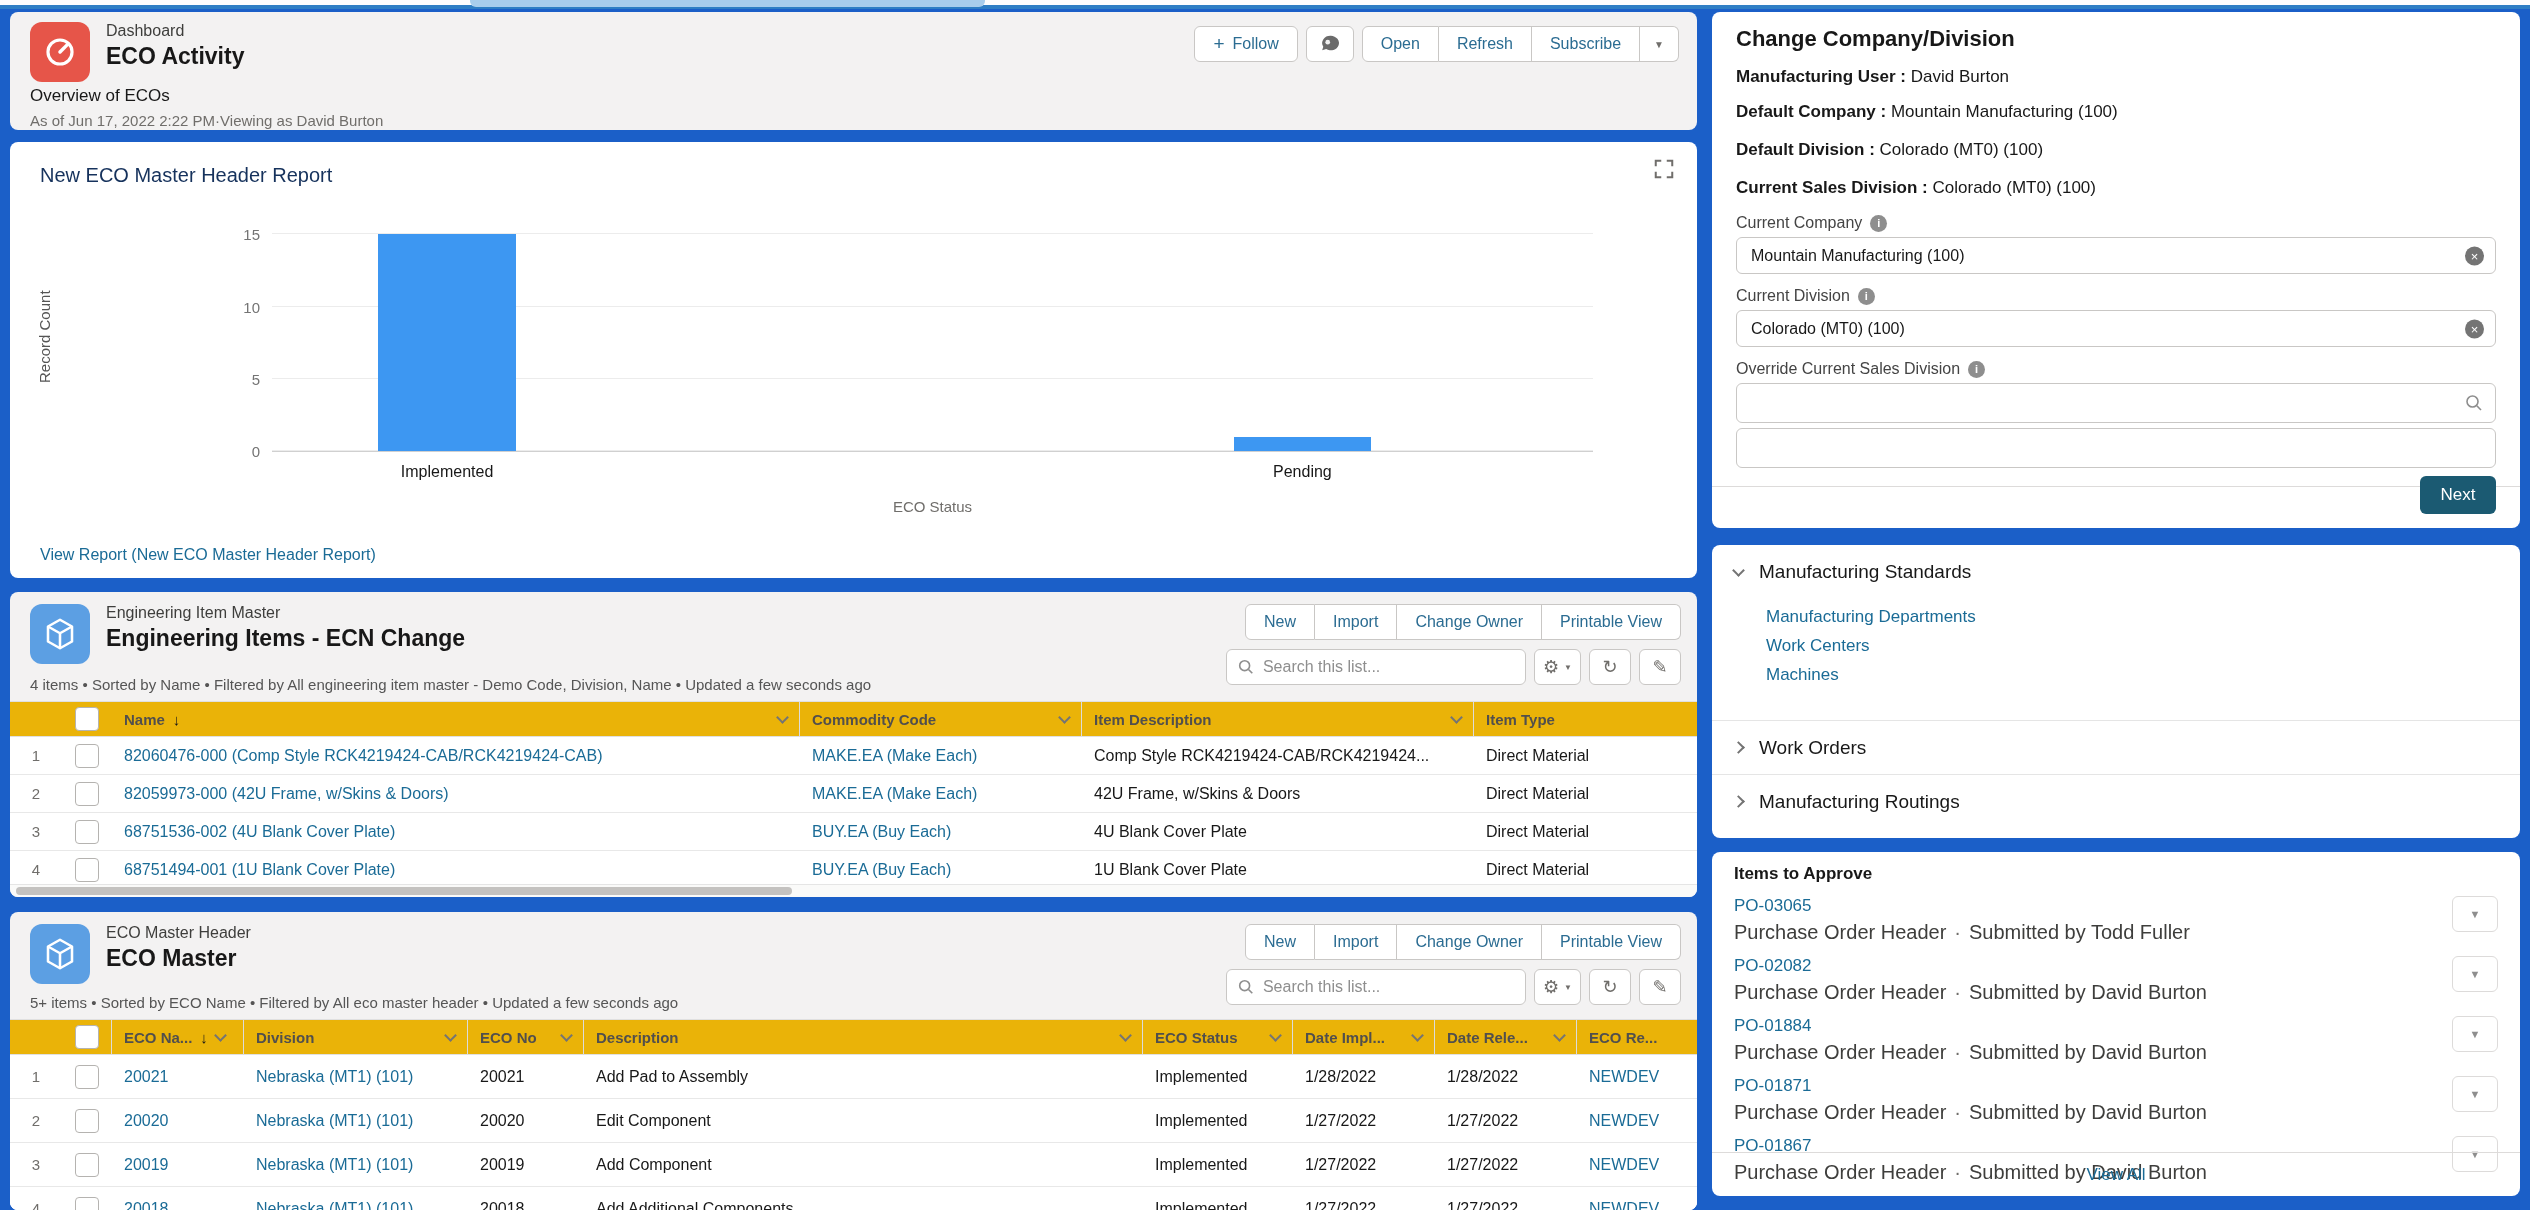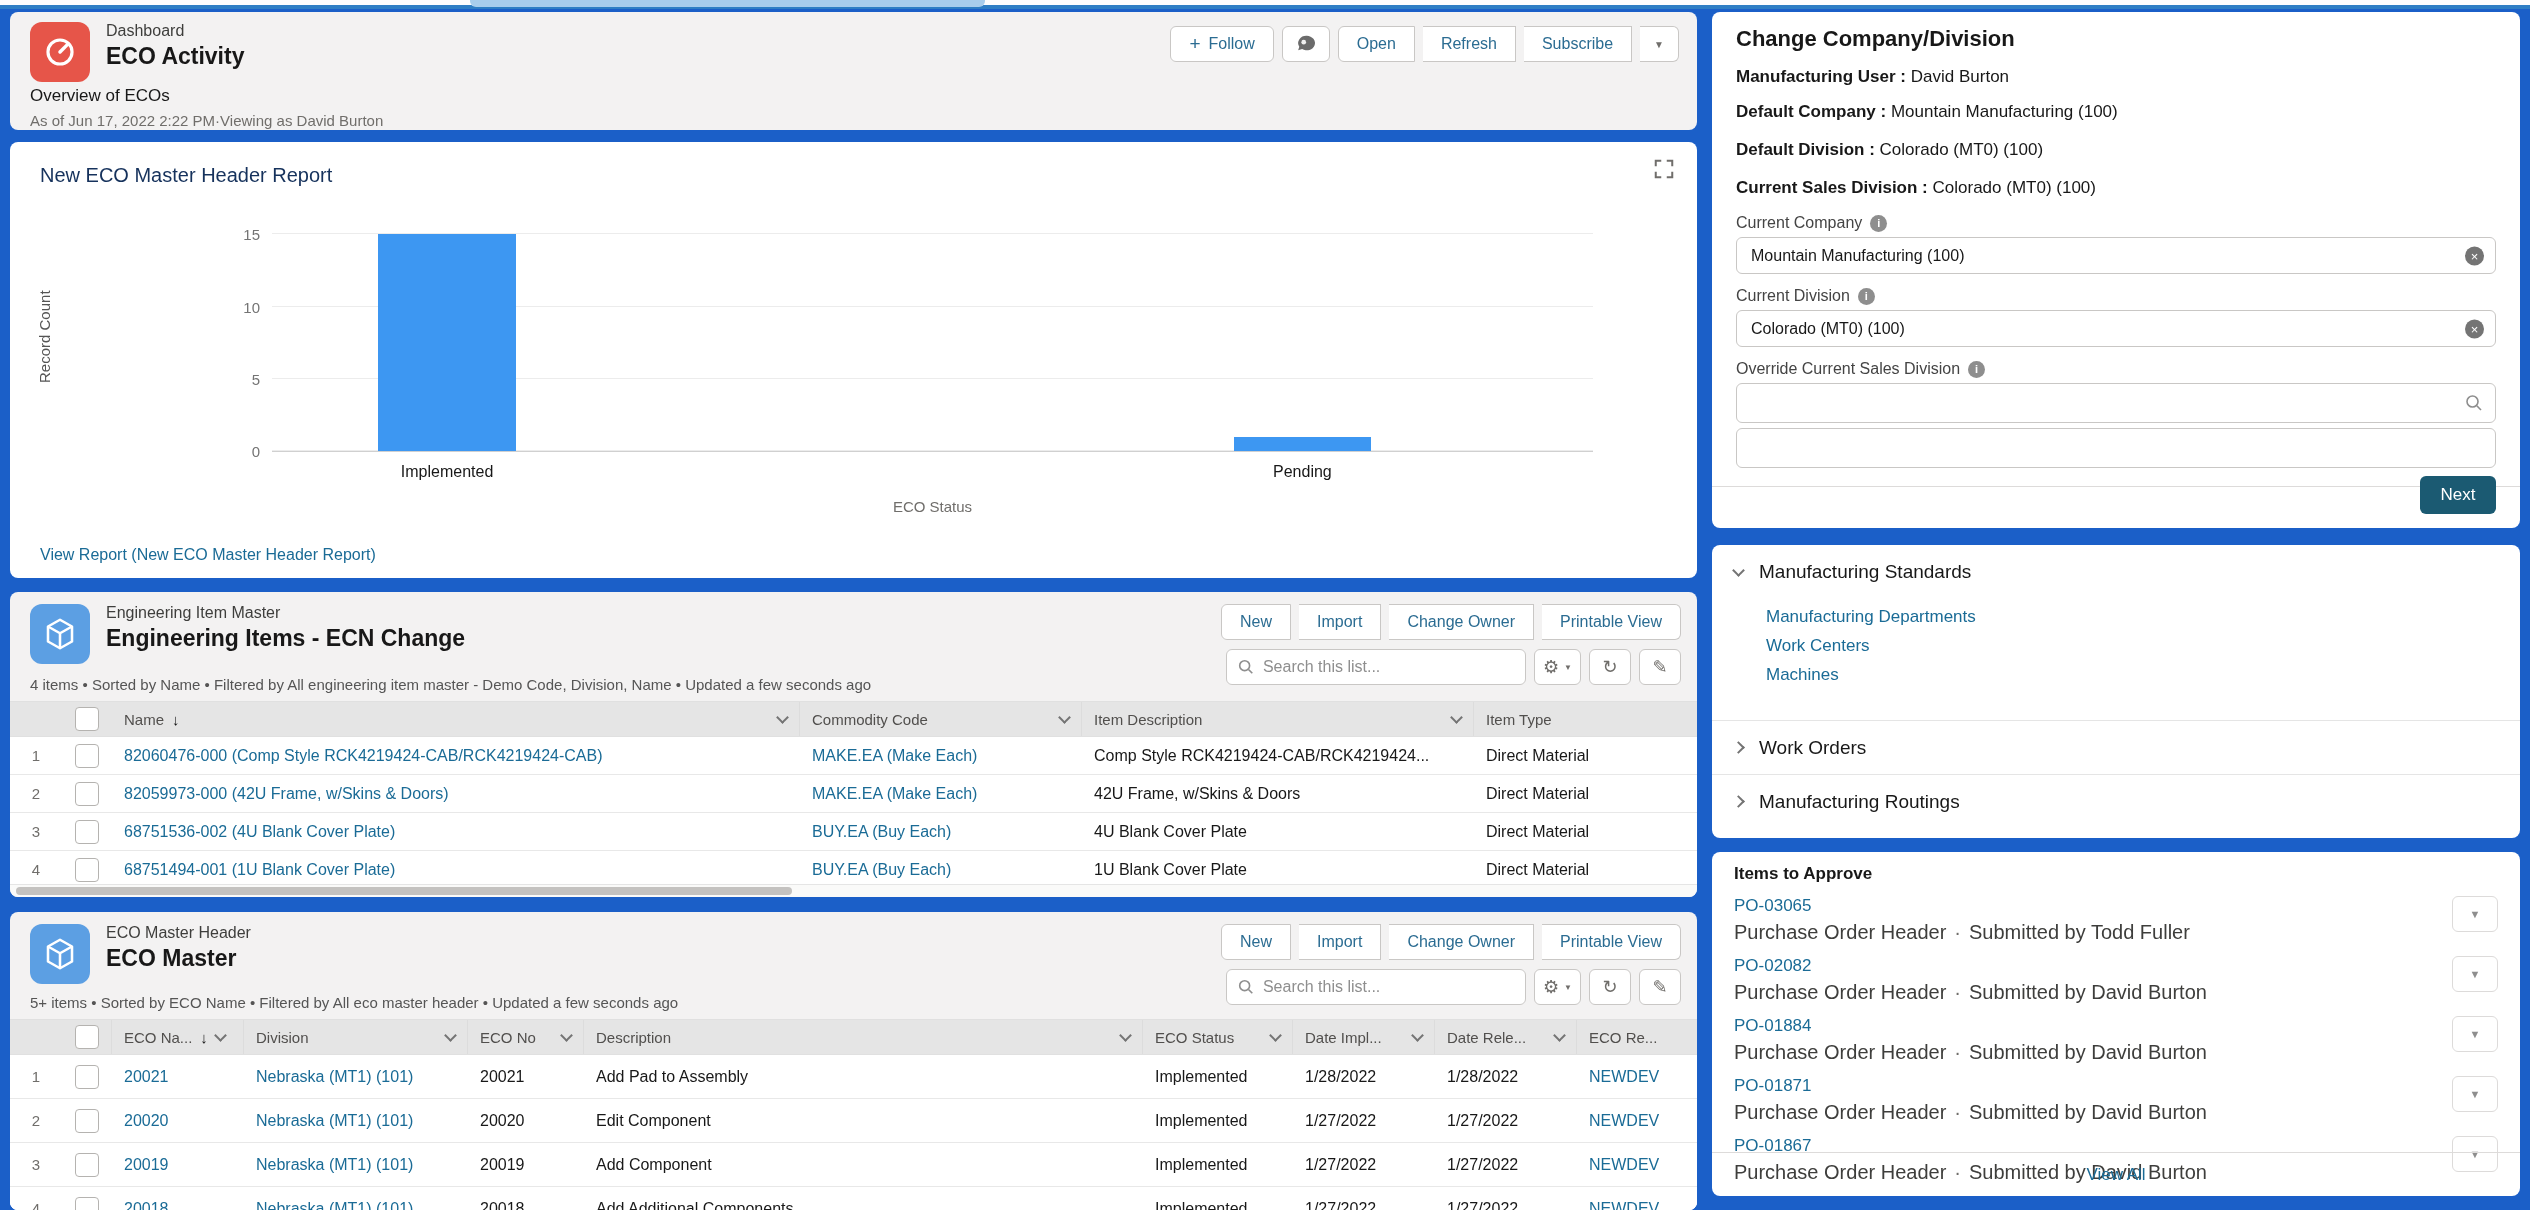--- a/index.html
+++ b/index.html
@@ -11,21 +11,21 @@
   .top-white { position:absolute; left:0; top:0; width:100%; height:5px; background:#fdfdfd; }
   .top-line  { position:absolute; left:0; top:5px; width:100%; height:4px; background:#2f7ec4; }
   .top-tab   { position:absolute; left:470px; top:0; width:515px; height:7px; background:#a8cdec; border-radius:0 0 6px 6px; z-index:2; }
 
   .panel { position:absolute; background:#fff; border-radius:8px; overflow:hidden; }
 
   
   .link { color:#1a6b96; text-decoration:none; cursor:pointer; }
   .btn { display:inline-flex; align-items:center; justify-content:center; height:36px; padding:0 18px;
          background:#fff; border:1px solid #c9c7c5; border-radius:6px; color:#2b6c92; font-size:16px; cursor:pointer; }
-  .btn-group { display:inline-flex;gap:8px; }
+  .btn-group { display:inline-flex; }
   .btn-group .btn { border-radius:0; border-left-width:0; }
   .btn-group .btn:first-child { border-radius:6px 0 0 6px; border-left-width:1px; }
   .btn-group .btn:last-child { border-radius:0 6px 6px 0; }
   .caret { font-size:10px; color:#706e6b; }
   .chev { display:inline-block; width:9px; height:9px; border-right:2px solid #747474; border-bottom:2px solid #747474; }
   .chev.down { transform:rotate(45deg); margin-top:-4px; }
   .chev.right { transform:rotate(-45deg); }
   .checkbox { width:24px; height:24px; border:1px solid #b5b3b0; border-radius:4px; background:#fff; }
   .icon-sq { width:60px; height:60px; border-radius:12px; display:flex; align-items:center; justify-content:center; flex:none; }
   .rec-type { font-size:16px; color:#3e3e3c; }
@@ -60,22 +60,22 @@
 
   
   .list-panel { background:#f3f2f2; }
   .list-head { position:relative; padding:12px 20px 0 20px; }
   .list-head .head { display:flex; gap:16px; }
   .list-actions { position:absolute; top:12px; right:16px; text-align:right; }
   .list-actions .row2 { margin-top:9px; display:flex; gap:8px; justify-content:flex-end; align-items:center; }
   .list-meta { padding:0 20px; margin-top:10px; }
   .tbl { margin-top:8px; background:#fff; }
   .tr { display:flex; align-items:center; height:38px; background:#fff; border-bottom:1px solid #e8e8e8; font-size:16px; color:#181818; }
-  .tr-h { display:flex; align-items:center; height:36px; background:#e5e5e5; border-top:1px solid #e0e0e0; border-bottom:1px solid #e0e0e0;
-          font-size:15px; font-weight:normal; color:#514f4d; }
+  .tr-h { display:flex; align-items:center; height:36px; background:#eab308; border-top:1px solid #e0e0e0; border-bottom:1px solid #e0e0e0;
+          font-size:15px; font-weight:bold; color:#514f4d; }
   .th { display:flex; align-items:center; gap:8px; padding:0 12px; height:100%; border-right:1px solid #dcdcdc; }
   .th:last-child { border-right:none; }
   .td { padding:0 12px; white-space:nowrap; overflow:hidden; text-overflow:ellipsis; }
   .c-center { justify-content:center; display:flex; align-items:center; }
   .rownum { font-size:15px; color:#706e6b; }
   .spacer { flex:1; }
   .sort-arrow { color:#181818; font-size:15px; }
   
   .g-num{width:52px;flex:none;} .g-cb{width:50px;flex:none;} .g-name{width:688px;flex:none;}
   .g-comm{width:282px;flex:none;} .g-desc{width:392px;flex:none;} .g-type{width:223px;flex:none;}

